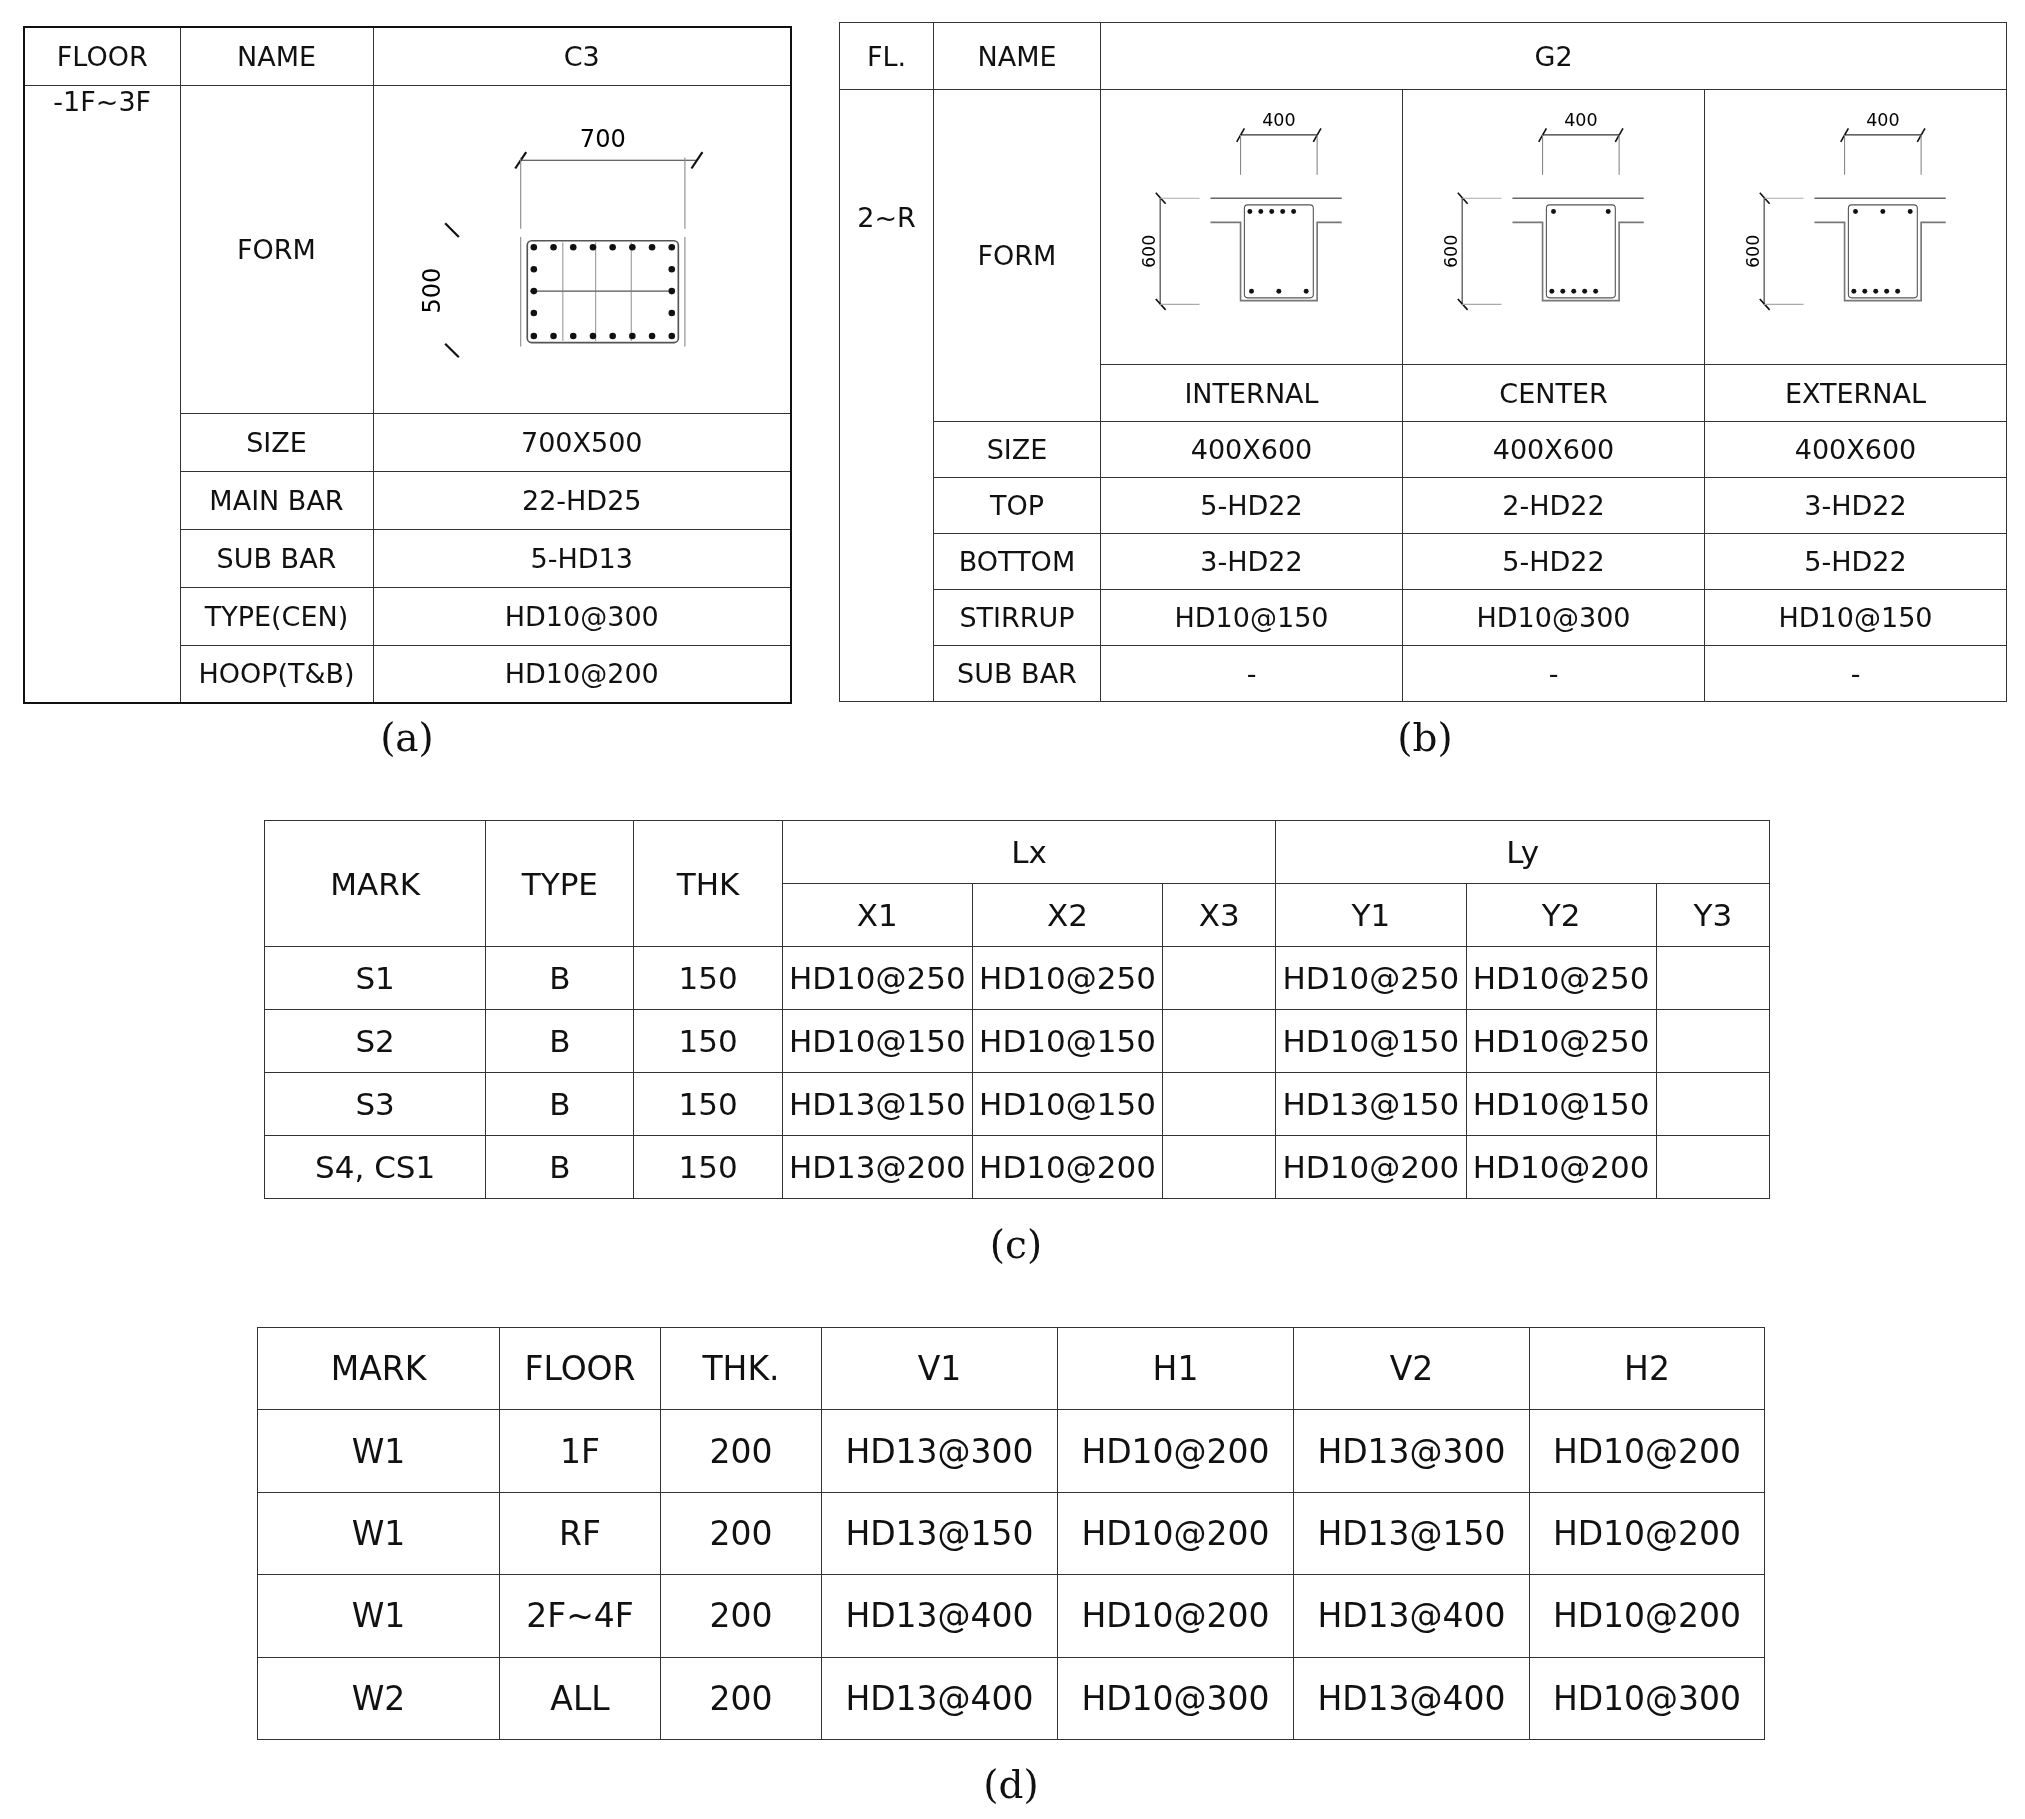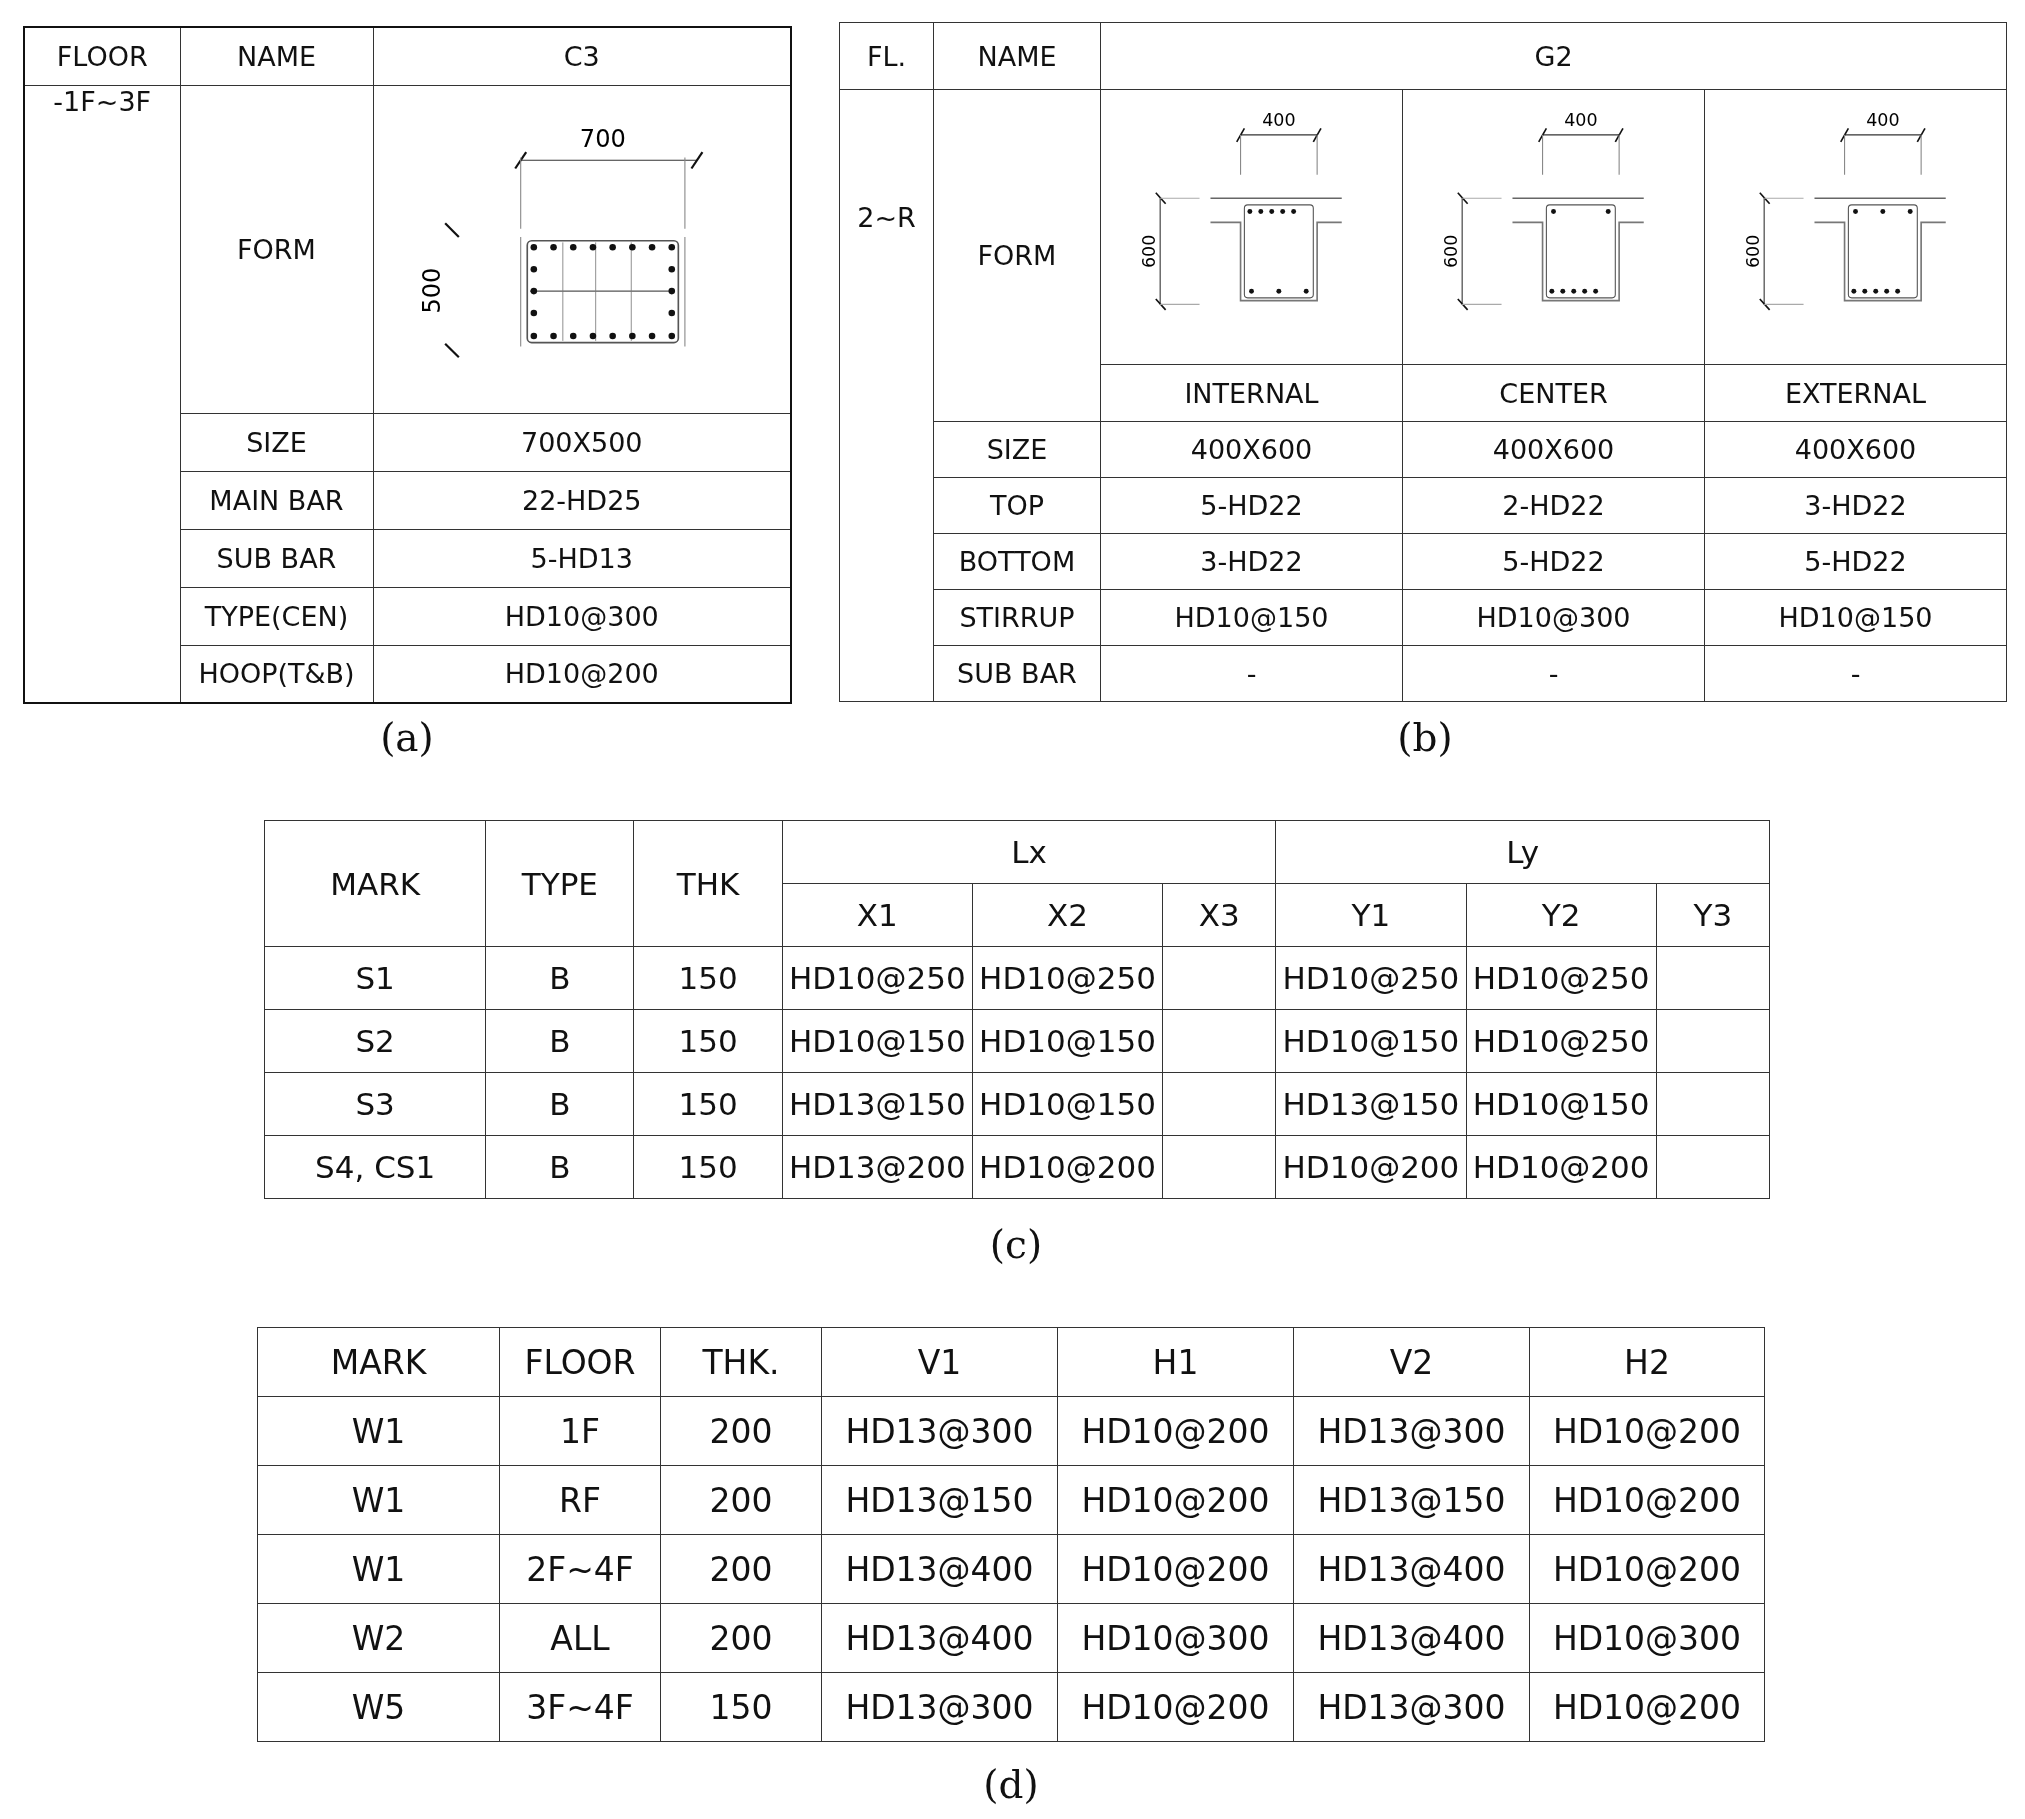--- a/index.html
+++ b/index.html
@@ -385,25 +385,16 @@
   </tr>
   <tr style="height:69px">
     <td>W2</td>
     <td>ALL</td>
     <td>200</td>
     <td>HD13@400</td>
     <td>HD10@300</td>
     <td>HD13@400</td>
     <td>HD10@300</td>
   </tr>
-  <tr style="height:69px">
-    <td>W5</td>
-    <td>3F~4F</td>
-    <td>150</td>
-    <td>HD13@300</td>
-    <td>HD10@200</td>
-    <td>HD13@300</td>
-    <td>HD10@200</td>
-  </tr>
 </tbody>
   </table>
 <div class="caption" style="left:1011px; top:1762px">(d)</div>
 
 
 </body></html>

